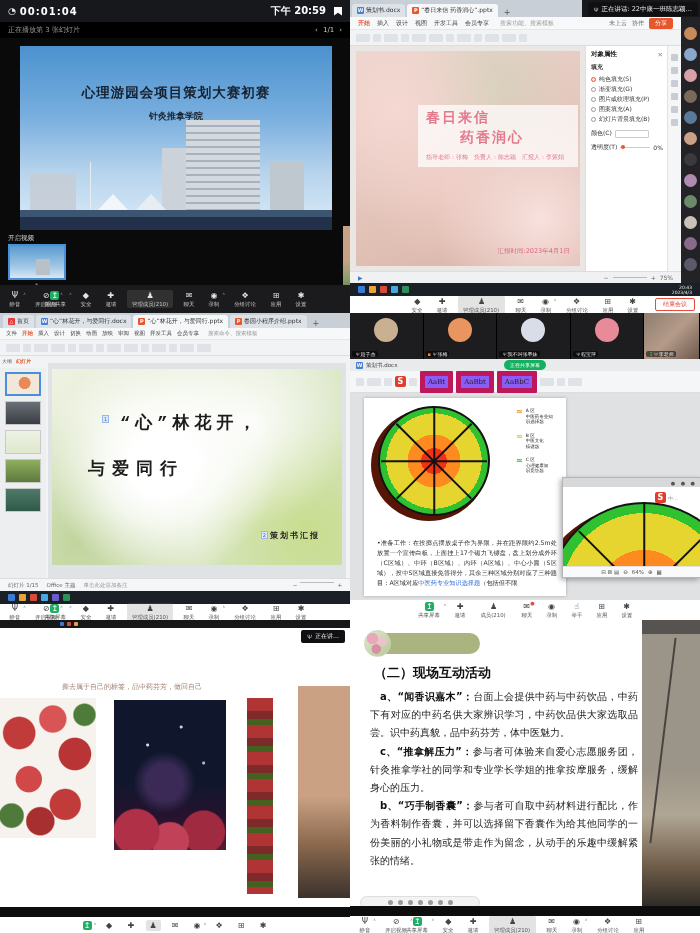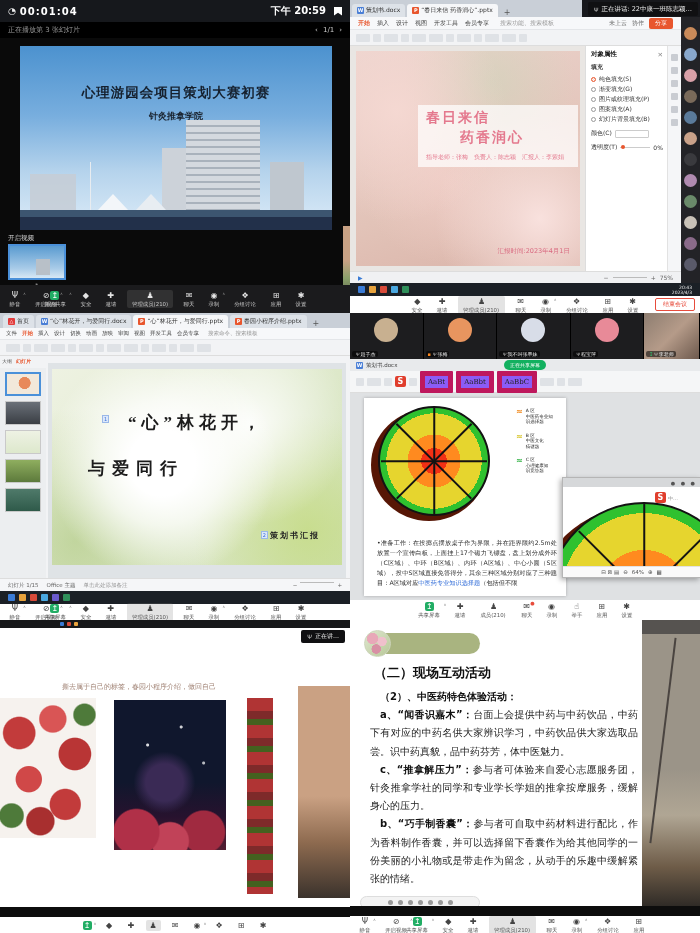--- a/index.html
+++ b/index.html
@@ -121,21 +121,21 @@
 .p3-thumbs{position:absolute;left:0;top:55px;width:46px;bottom:42px;background:#eceef0;display:flex;flex-direction:column;align-items:center;gap:5px;padding-top:4px;overflow:hidden}
 .sthumb{width:36px;height:24px;background:#fff;border:1px solid #c9c9c9;flex:0 0 24px}
 .sthumb.sel{border:2px solid #4a90d9}
 .p3-canvas{position:absolute;left:48px;top:50px;right:4px;bottom:42px;background:#dfe3e6}
 .p3-slide{position:absolute;left:4px;top:6px;right:4px;height:196px;background:
  radial-gradient(circle at 38% 48%,#ffffff 0 16%,rgba(255,255,255,.75) 30%,transparent 56%),
  radial-gradient(circle at 68% 28%,rgba(255,255,255,.9),transparent 42%),
  radial-gradient(circle at 88% 82%,rgba(196,219,128,.75),transparent 38%),
  radial-gradient(circle at 8% 88%,rgba(166,195,116,.55),transparent 42%),
  linear-gradient(135deg,#eef2e2,#dde8c9 60%,#cfe0b2)}
-.p3-l1{position:absolute;left:76px;top:42px;font-family:Liberation Serif, serif;font-size:17px;font-weight:bold;color:#1c1c1c;letter-spacing:5px}
+.p3-l1{position:absolute;left:68px;top:42px;font-family:Liberation Mono, monospace;font-size:17px;font-weight:bold;color:#1c1c1c;letter-spacing:5px}
 .p3-l2{position:absolute;left:36px;top:88px;font-family:"DejaVu Serif",serif;font-size:17px;font-weight:bold;color:#1c1c1c;letter-spacing:7px}
 .p3-cap{position:absolute;right:22px;bottom:24px;font-family:"DejaVu Serif",serif;font-size:8px;font-weight:bold;color:#222;letter-spacing:2px}
 .mk{position:absolute;background:#dce8fa;color:#3a6fd8;font-size:5px;line-height:6px;border:1px solid #9ab8e8;padding:0 1px}
 .mk1{left:50px;top:46px}
 .mk2{right:74px;bottom:26px}
 .p3-status{position:absolute;left:0;bottom:29px;right:0;height:13px;background:#f5f6f8;border-top:1px solid #ddd;display:flex;align-items:center;gap:8px;padding:0 8px;font-size:5.5px;color:#666}
 .p3-notes{color:#999}
 .p3-status-r{margin-left:auto;display:flex;gap:3px}
 .p3-taskbar{left:0;bottom:16px;width:350px;height:13px}
 .p3 .mtb{height:16px}
@@ -972,21 +972,21 @@
   <section class="panel p5">
     <div class="p5-topbar">
       <span class="tk" style="background:#3a7bd5"></span>
       <span class="tk" style="background:#d84b3a"></span>
       <span class="tk" style="background:#e8a33d"></span>
     </div>
     <div class="p5-pill">
       <span class="pill-mic">Ψ</span>
       <span>正在讲…</span>
     </div>
-    <div class="p5-sub">撕去属于自己的标签，春园小程序介绍，做回自己</div>
+    <div class="p5-sub">撕去属于自己的标签，品中药芬芳，做回自己</div>
     <div class="p5-img1"></div>
     <div class="p5-img2"></div>
     <div class="p5-img3"></div>
     <div class="p5-cam"></div>
     <div class="p5-blackbar"></div>
     <div class="mtb">
       <div class="mtb-main">
   <div class="tb-item green">
     <span class="tb-glyph">↥</span>
     <span class="tb-chev">∧</span>
@@ -1051,21 +1051,20 @@
   </div>
 </div>
     </div>
   </section>
 
   <section class="panel p6">
     <div class="p6-banner"></div>
     <div class="p6-bcirc"></div>
     <div class="p6-head">（二）现场互动活动</div>
     <div class="p6-body">
-  <p class="p6-p"><b class="p6-lead">（2）、中医药特色体验活动：</b><span></span></p>
 
   <p class="p6-p"><b class="p6-lead">a、“闻香识嘉木”：</b><span>台面上会提供中药与中药饮品，中药下有对应的中药名供大家辨识学习，中药饮品供大家选取品尝。识中药真貌，品中药芬芳，体中医魅力。</span></p>
 
   <p class="p6-p"><b class="p6-lead">c、“推拿解压力”：</b><span>参与者可体验来自爱心志愿服务团，针灸推拿学社的同学和专业学长学姐的推拿按摩服务，缓解身心的压力。</span></p>
 
   <p class="p6-p"><b class="p6-lead">b、“巧手制香囊”：</b><span>参与者可自取中药材料进行配比，作为香料制作香囊，并可以选择留下香囊作为给其他同学的一份美丽的小礼物或是带走作为留念，从动手的乐趣中缓解紧张的情绪。</span></p>
 </div>
     <div class="p6-fab">
       <span class="fab-dot"></span>
       <span class="fab-dot"></span>

